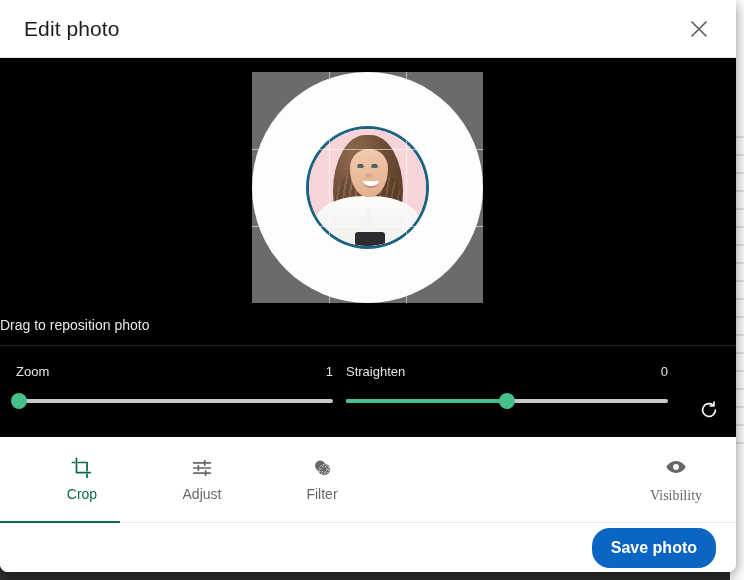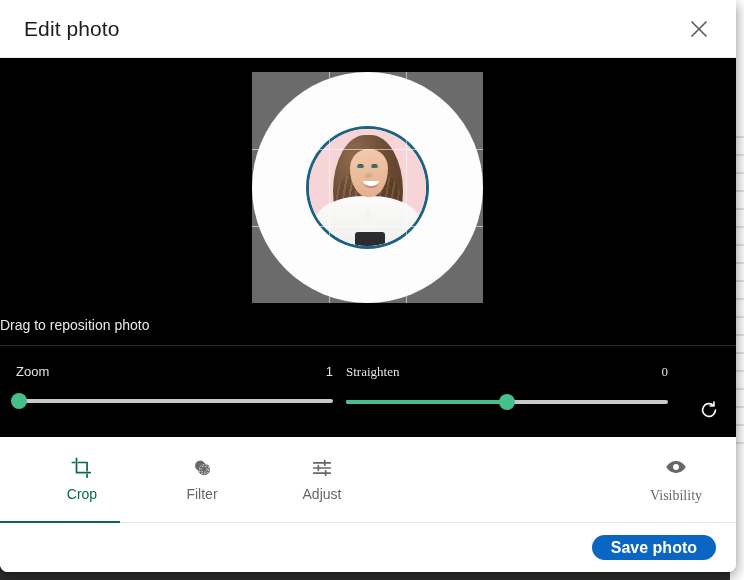--- a/index.html
+++ b/index.html
@@ -228,21 +228,21 @@
     display: flex;
     align-items: flex-start;
     padding: 0;
     position: relative;
   }
   .slider-group {
     position: relative;
     padding-top: 18px;
   }
   .slider-group.zoom { width: 341px; padding-left: 16px; padding-right: 8px; }
-  .slider-group.straighten { width: 335px; padding-left: 5px; padding-right: 8px; font-family: Liberation Serif, serif; }
+  .slider-group.straighten { width: 335px; padding-left: 5px; padding-right: 8px; }
   .slider-head {
     display: flex;
     justify-content: space-between;
     align-items: baseline;
     font-size: 13px;
     color: #e4e4e4;
     margin-bottom: 20px;
   }
   .slider-head .val { color: #e4e4e4; }
   .track {
@@ -329,21 +329,21 @@
   
   #footer {
     flex: 1 1 auto;
     background: #ffffff;
     display: flex;
     align-items: center;
     justify-content: flex-end;
     padding: 0 20px;
   }
   #save-btn {
-    height: 25px;
+    height: 40px;
     padding: 0 19px;
     border: none;
     border-radius: 18px;
     background: #0a66c2;
     color: #ffffff;
     font-size: 16px;
     font-weight: bold;
     cursor: pointer;
     font-family: "Liberation Sans", sans-serif;
   }
@@ -441,41 +441,41 @@
           <path d="M6 1.5 L6 17 L21 17" stroke="currentColor" stroke-width="1.9" fill="none" stroke-linecap="round" stroke-linejoin="round"></path>
           <path d="M1.5 6 L4 6 M8 6 L17.5 6 L17.5 15 M17.5 19 L17.5 22" stroke="currentColor" stroke-width="1.9" fill="none" stroke-linecap="round"></path>
         </svg>
       </span>
       <span>Crop</span>
     </button>
 
     <button class="tool">
       <span>
         <svg width="22" height="22" viewBox="0 0 24 24">
+          <path d="M3 6.5 H21 M3 12 H21 M3 17.5 H21" stroke="currentColor" stroke-width="1.9" stroke-linecap="round"></path>
+          <path d="M15 4 V9" stroke="currentColor" stroke-width="1.9" stroke-linecap="round"></path>
+          <path d="M8 9.5 V14.5" stroke="currentColor" stroke-width="1.9" stroke-linecap="round"></path>
+          <path d="M16 15 V20" stroke="currentColor" stroke-width="1.9" stroke-linecap="round"></path>
+        </svg>
+      </span>
+      <span>Adjust</span>
+    </button>
+
+    <button class="tool">
+      <span>
+        <svg width="22" height="22" viewBox="0 0 24 24">
           <circle cx="10" cy="9.5" r="5.6" fill="currentColor"></circle>
           <circle cx="14.3" cy="13.4" r="6.4" fill="currentColor"></circle>
           <circle cx="14.3" cy="13.4" r="5.2" fill="none" stroke="#ffffff" stroke-width="1" stroke-dasharray="1.6 1.6"></circle>
           <circle cx="14.3" cy="13.4" r="3.3" fill="none" stroke="#ffffff" stroke-width="1" stroke-dasharray="1.6 1.6"></circle>
         </svg>
       </span>
       <span>Filter</span>
     </button>
 
-    <button class="tool">
-      <span>
-        <svg width="22" height="22" viewBox="0 0 24 24">
-          <path d="M3 6.5 H21 M3 12 H21 M3 17.5 H21" stroke="currentColor" stroke-width="1.9" stroke-linecap="round"></path>
-          <path d="M15 4 V9" stroke="currentColor" stroke-width="1.9" stroke-linecap="round"></path>
-          <path d="M8 9.5 V14.5" stroke="currentColor" stroke-width="1.9" stroke-linecap="round"></path>
-          <path d="M16 15 V20" stroke="currentColor" stroke-width="1.9" stroke-linecap="round"></path>
-        </svg>
-      </span>
-      <span>Adjust</span>
-    </button>
-
     <div class="spacer"></div>
 
     <button id="tool-visibility">
       <span>
         <svg width="22" height="22" viewBox="0 0 24 24">
           <path d="M12 5.5C6.8 5.5 2.8 9.3 1.5 12c1.3 2.7 5.3 6.5 10.5 6.5S21.2 14.7 22.5 12C21.2 9.3 17.2 5.5 12 5.5z" fill="currentColor"></path>
           <circle cx="12" cy="12" r="3.2" fill="#ffffff"></circle>
         </svg>
       </span>
       <span>Visibility</span>

